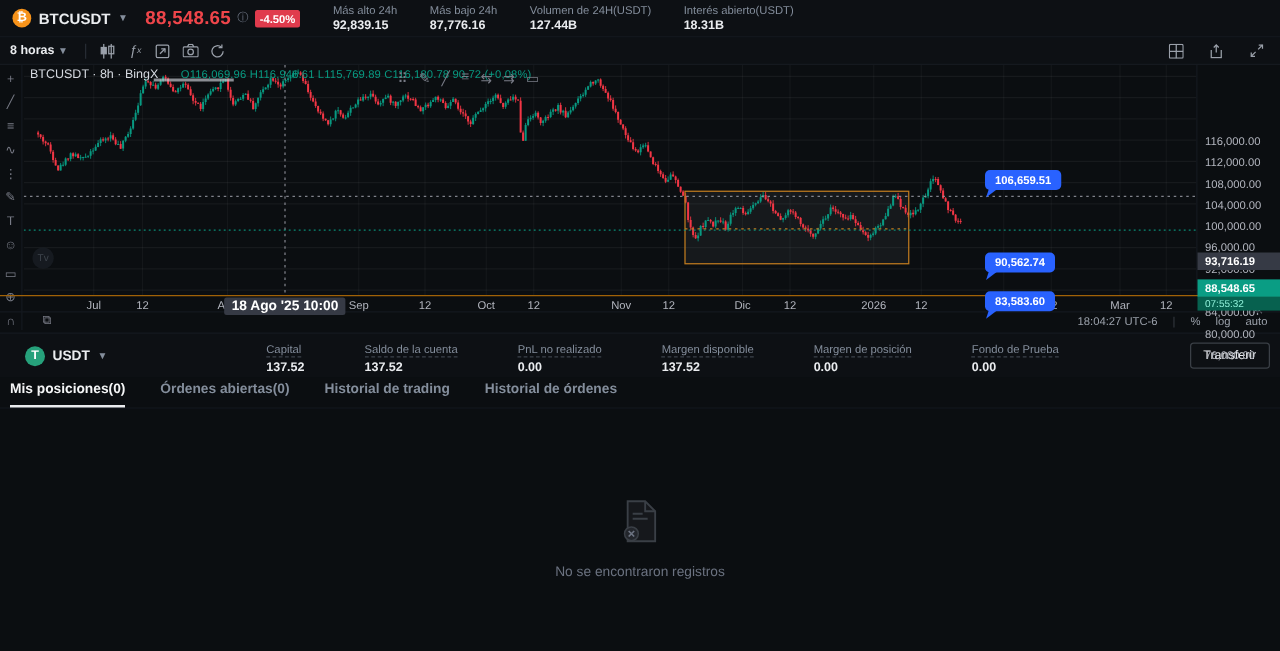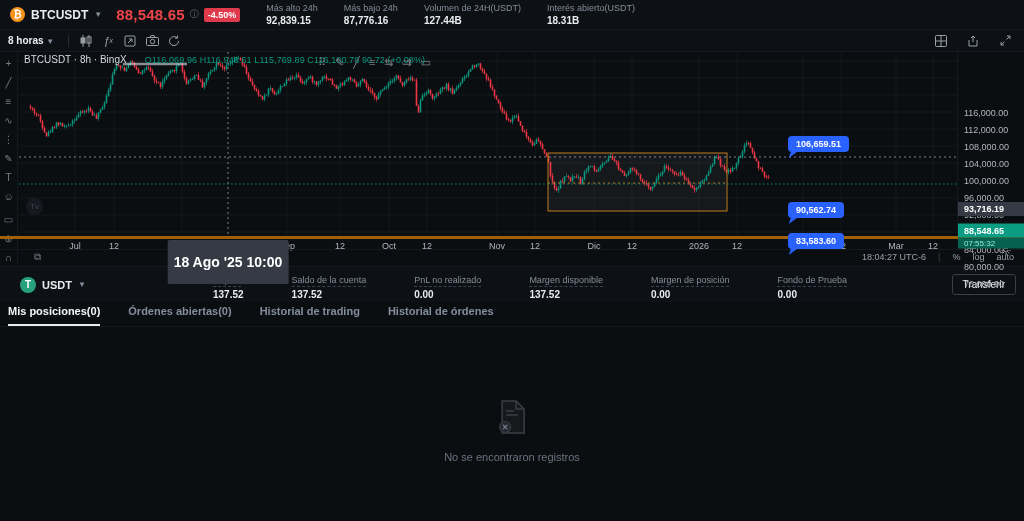--- a/index.html
+++ b/index.html
@@ -64,24 +64,24 @@
   
   .paxis { position:absolute; left:957px; top:0; width:67px; height:184px; border-left:1px solid #15191f; z-index:4; }
   .ptick { position:absolute; left:6px; font-size:9px; color:#b2b5be; transform:translateY(-50%); white-space:nowrap; }
   .plabel-gray { position:absolute; left:0; width:66px; background:#363a45; color:#fff; font-size:9px;
                  font-weight:bold; padding:2px 0 2px 6px; transform:translateY(-50%); z-index:5; }
   .plabel-cur { position:absolute; left:0; width:66px; transform:translateY(-50%); z-index:5; }
   .plabel-cur .p { background:#0a9d84; color:#fff; font-size:9px; font-weight:bold; padding:2px 0 2px 6px; }
   .plabel-cur .cd { background:#07614f; color:#8ff0d9; font-size:8px; padding:1px 0 1px 6px; }
 
   
-  .taxis { position:absolute; left:0; top:184px; width:1024px; height:13px; border-top:3px solid #a16207; }
+  .taxis { position:absolute; left:0; top:184px; width:1024px; height:13px; border-top:1px solid #a16207; }
   .ttick { position:absolute; top:2px; font-size:9px; color:#b2b5be; transform:translateX(-50%); white-space:nowrap; }
   .tlabel-box { position:absolute; top:1px; transform:translateX(-50%); background:#363a45; color:#fff;
-                font-size:14px; font-weight:bold; border-radius:2px; padding:14px 6px; z-index:5; white-space:nowrap; }
+                font-size:11px; font-weight:bold; border-radius:2px; padding:1px 6px; z-index:5; white-space:nowrap; }
   .gear { position:absolute; left:45px; top:2px; color:#9aa0aa; }
 
   
   .cfoot { position:absolute; left:0; top:197px; width:1024px; height:15px; border-top:1px solid #15191f;
            display:flex; align-items:center; justify-content:flex-end; gap:12px; padding-right:10px;
            font-size:9px; color:#9aa0aa; }
   .cfoot .sep { color:#3a3f46; }
   .range-ic { position:absolute; left:34px; top:1px; color:#787b86; font-size:10px; }
 
   

